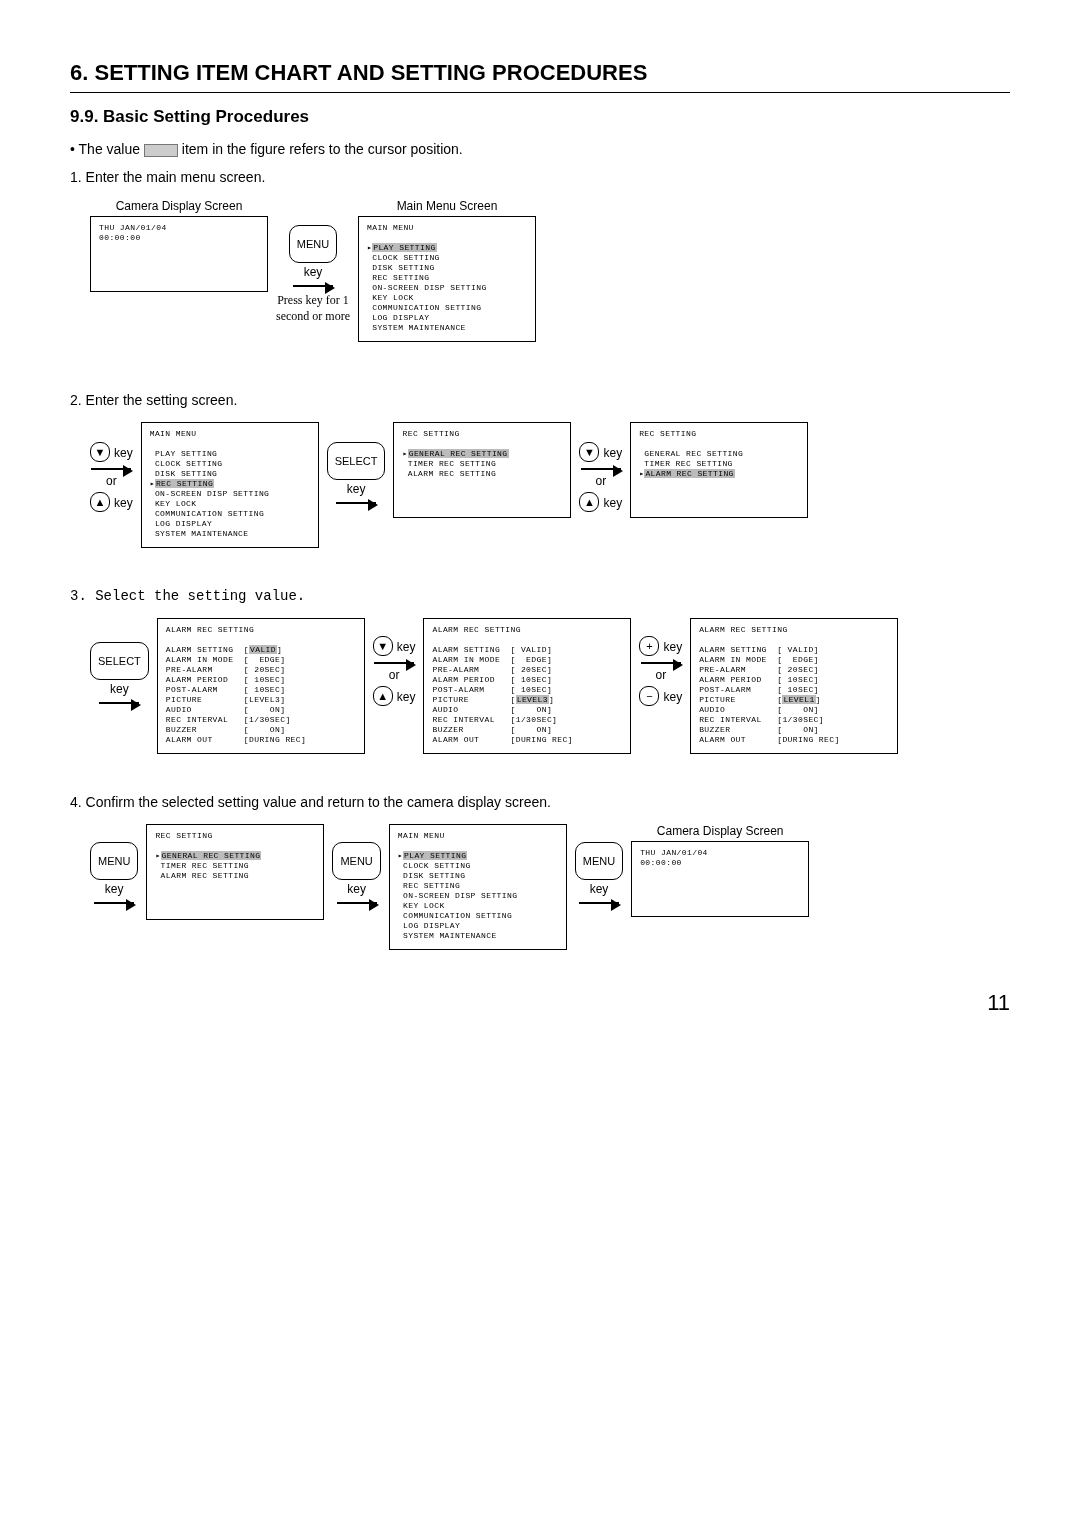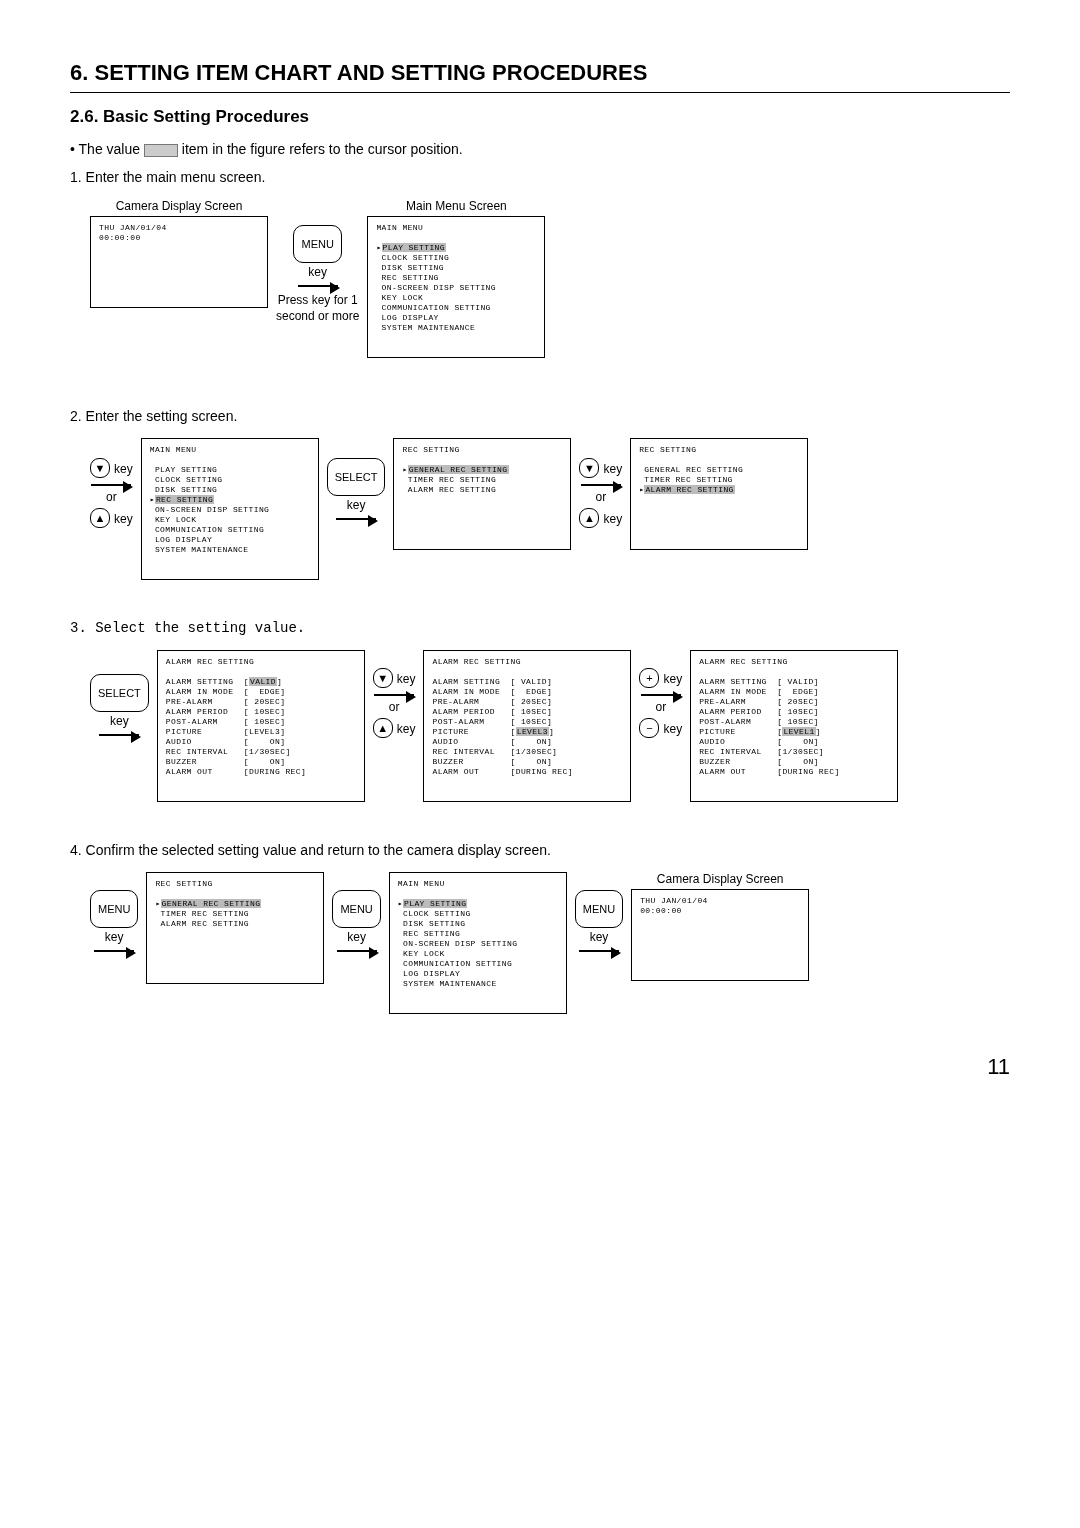--- a/index.html
+++ b/index.html
@@ -16,21 +16,21 @@
   h2 { font-size: 17px; font-weight: bold; margin: 0 0 14px 0; }
   .intro { margin: 0 0 12px 0; }
   .shadebox {
     display: inline-block; width: 32px; height: 11px;
     background: #ccc; border: 1px solid #777; vertical-align: middle;
   }
   .step { margin: 6px 0 14px 0; }
   .flow { display: flex; align-items: flex-start; gap: 8px; }
   .flow-col { display:flex; flex-direction:column; align-items:center; }
   .panel {
-    border: 1px solid #000; padding: 6px 8px 24px 8px;
+    border: 1px solid #000; padding: 6px 8px 8px 8px;
     font-family: "Courier New", monospace; font-size: 8px; line-height: 1.25;
     white-space: pre; letter-spacing: 0.4px;
   }
   .panel-label { font-size: 12px; text-align: center; margin-bottom: 3px; font-family: Arial; }
   .btnpill {
     display: inline-block; border: 1px solid #000; border-radius: 10px;
     padding: 12px 7px; font-size: 11px; font-family: Arial;
   }
   .keylabel { font-size: 12px; margin-top: 2px; text-align:center; }
   .arrow-right {
@@ -41,31 +41,31 @@
     border-left: 10px solid #000; border-top: 6px solid transparent; border-bottom: 6px solid transparent;
   }
   .keyrow { display:flex; align-items:center; gap:4px; justify-content:center; }
   .circkey {
     display:inline-flex; width:18px; height:18px; border:1.5px solid #000;
     border-radius:9px; align-items:center; justify-content:center; font-size:11px;
   }
   .or-text { font-size:12px; margin: 4px 0; text-align:center; }
   .cursor { background:#bbb; padding:0 1px; }
   .page-num { text-align:right; font-size:22px; margin-top:40px; }
-  .subnote { font-size:12px; text-align:center; line-height:1.3; }
+  .subnote { font-size:12px; text-align:center; line-height:1.3;font-family:Liberation Serif, serif; }
   .settings-title { text-align:center; font-size:12px; margin-bottom:4px; }
   .panel-w { min-width:160px; }
 </style>
 </head>
 <body>
 
 <h1>6. SETTING ITEM CHART AND SETTING PROCEDURES</h1>
 <div class="rule-full"></div>
 
-<h2>2.6. Basic Setting Procedures</h2>
+<h2>9.9. Basic Setting Procedures</h2>
 
 <p class="intro">
   <span>• The value </span>
   <span class="shadebox"></span>
   <span> item in the figure refers to the cursor position.</span>
 </p>
 
 <p class="step">1. Enter the main menu screen.</p>
 
 <div class="flow" style="margin-left:20px;">

